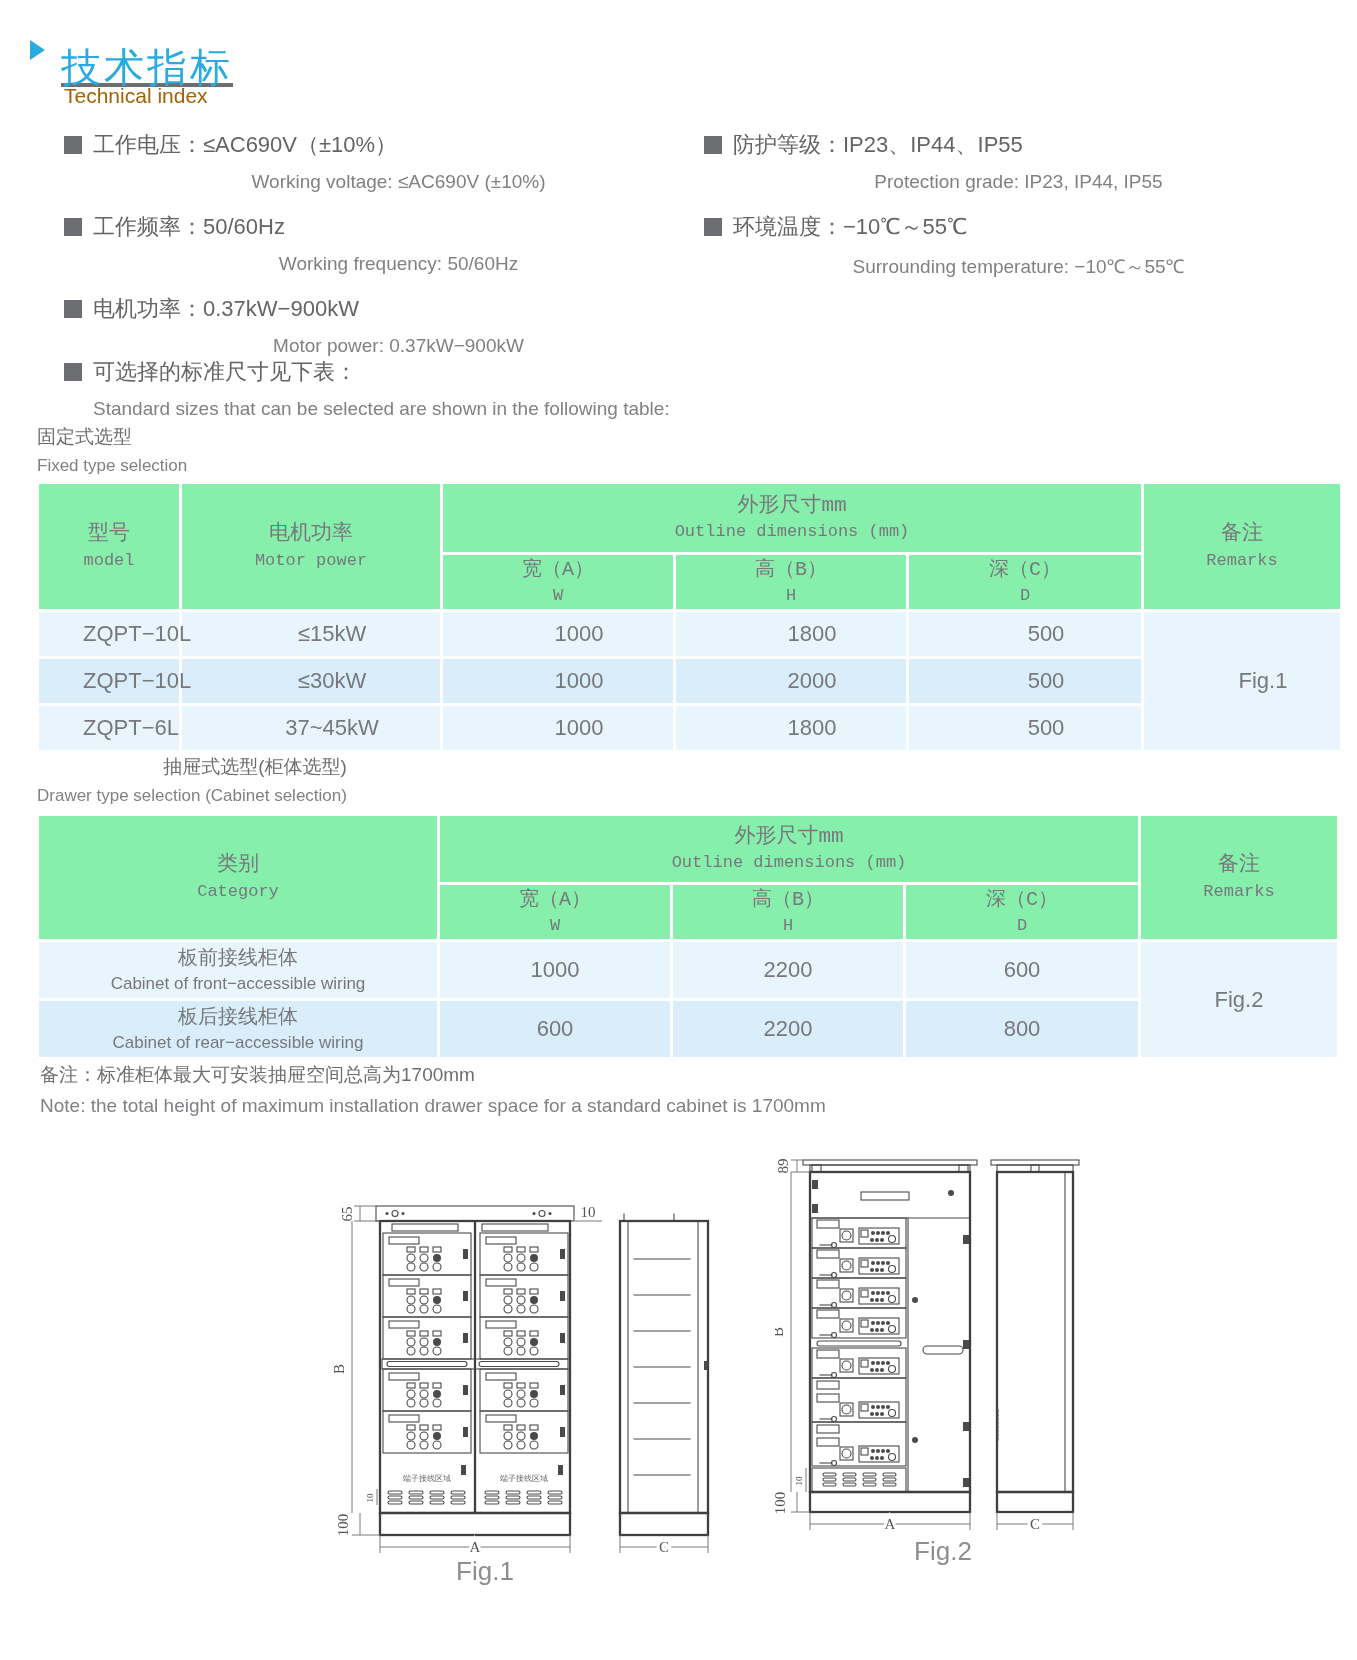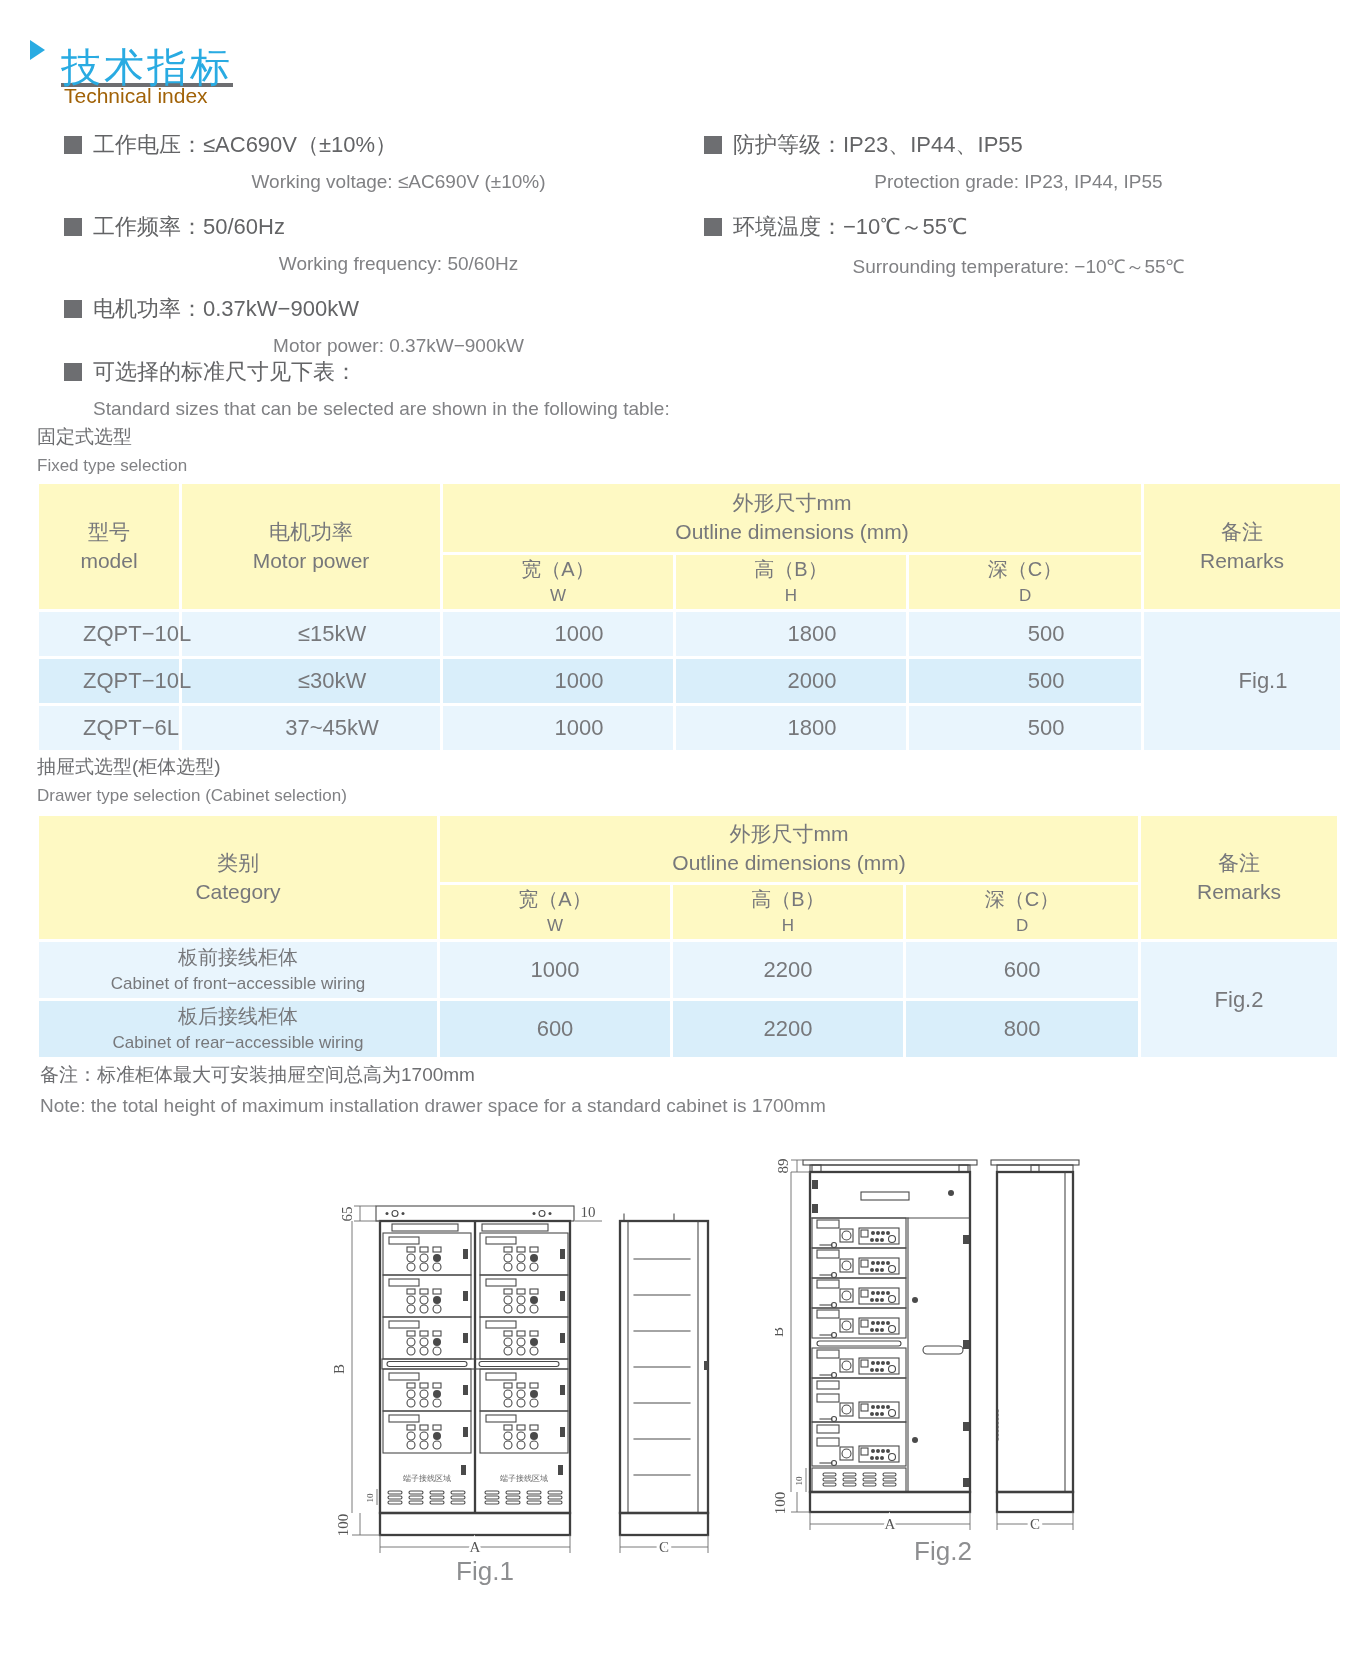--- a/index.html
+++ b/index.html
@@ -27,26 +27,26 @@
   .intro { position:absolute; left:64px; top:357px; }
 
   
   .section-label { position:absolute; left:37px; }
   .section-cn { font-size:19px; color:#6d6e71; }
   .section-en { font-size:17px; color:#808184; margin-top:6px; }
 
   
   table.spec-table { position:absolute; left:36px; width:1286px; border-collapse:separate; border-spacing:3px; table-layout:fixed; background:#fff; }
   table.spec-table th, table.spec-table td { text-align:center; vertical-align:middle; font-weight:normal; color:#77787b; padding:2px; }
-  th.hd { background:#fef9c3; }
+  th.hd { background:#86efac;font-family:Liberation Mono, monospace; }
   td.bd { background:#e9f5fd; font-size:22px; }
   tr.alt td.bd { background:#d9eefa; }
   td.remark { background:#e9f5fd !important; font-size:22px; }
   .hcn { font-size:21px; line-height:1.25; }
-  .hen { font-size:21px; line-height:1.3; margin-top:2px; }
+  .hen { font-size:17px; line-height:1.3; margin-top:2px; }
   .ccn { font-size:20px; line-height:1.25; }
   .cen { font-size:17px; line-height:1.3; margin-top:3px; }
   #table1 { top:481px; }
   #table1 tr.hrow1 th { height:68px; }
   #table1 tr.hrow2 th { height:54px; }
   #table1 tbody td { height:44px;padding-left:44px; }
   #table2 { top:813px; }
   #table2 tr.hrow1 th { height:66px; }
   #table2 tr.hrow2 th { height:52px; }
   #table2 tbody td { height:56px; }
@@ -194,21 +194,21 @@
     <tr>
       <td class="bd">ZQPT−6L</td>
       <td class="bd">37~45kW</td>
       <td class="bd">1000</td>
       <td class="bd">1800</td>
       <td class="bd">500</td>
     </tr>
   </tbody>
 </table>
 
-<div class="section-label" style="top:754px;">
+<div class="section-label" style="top:754px;text-align:right;">
   <div class="section-cn">抽屉式选型(柜体选型)</div>
   <div class="section-en">Drawer type selection (Cabinet selection)</div>
 </div>
 
 <table id="table2" class="spec-table">
   <colgroup>
       <col style="width:398px">
       <col style="width:230px">
       <col style="width:230px">
       <col style="width:232px">

